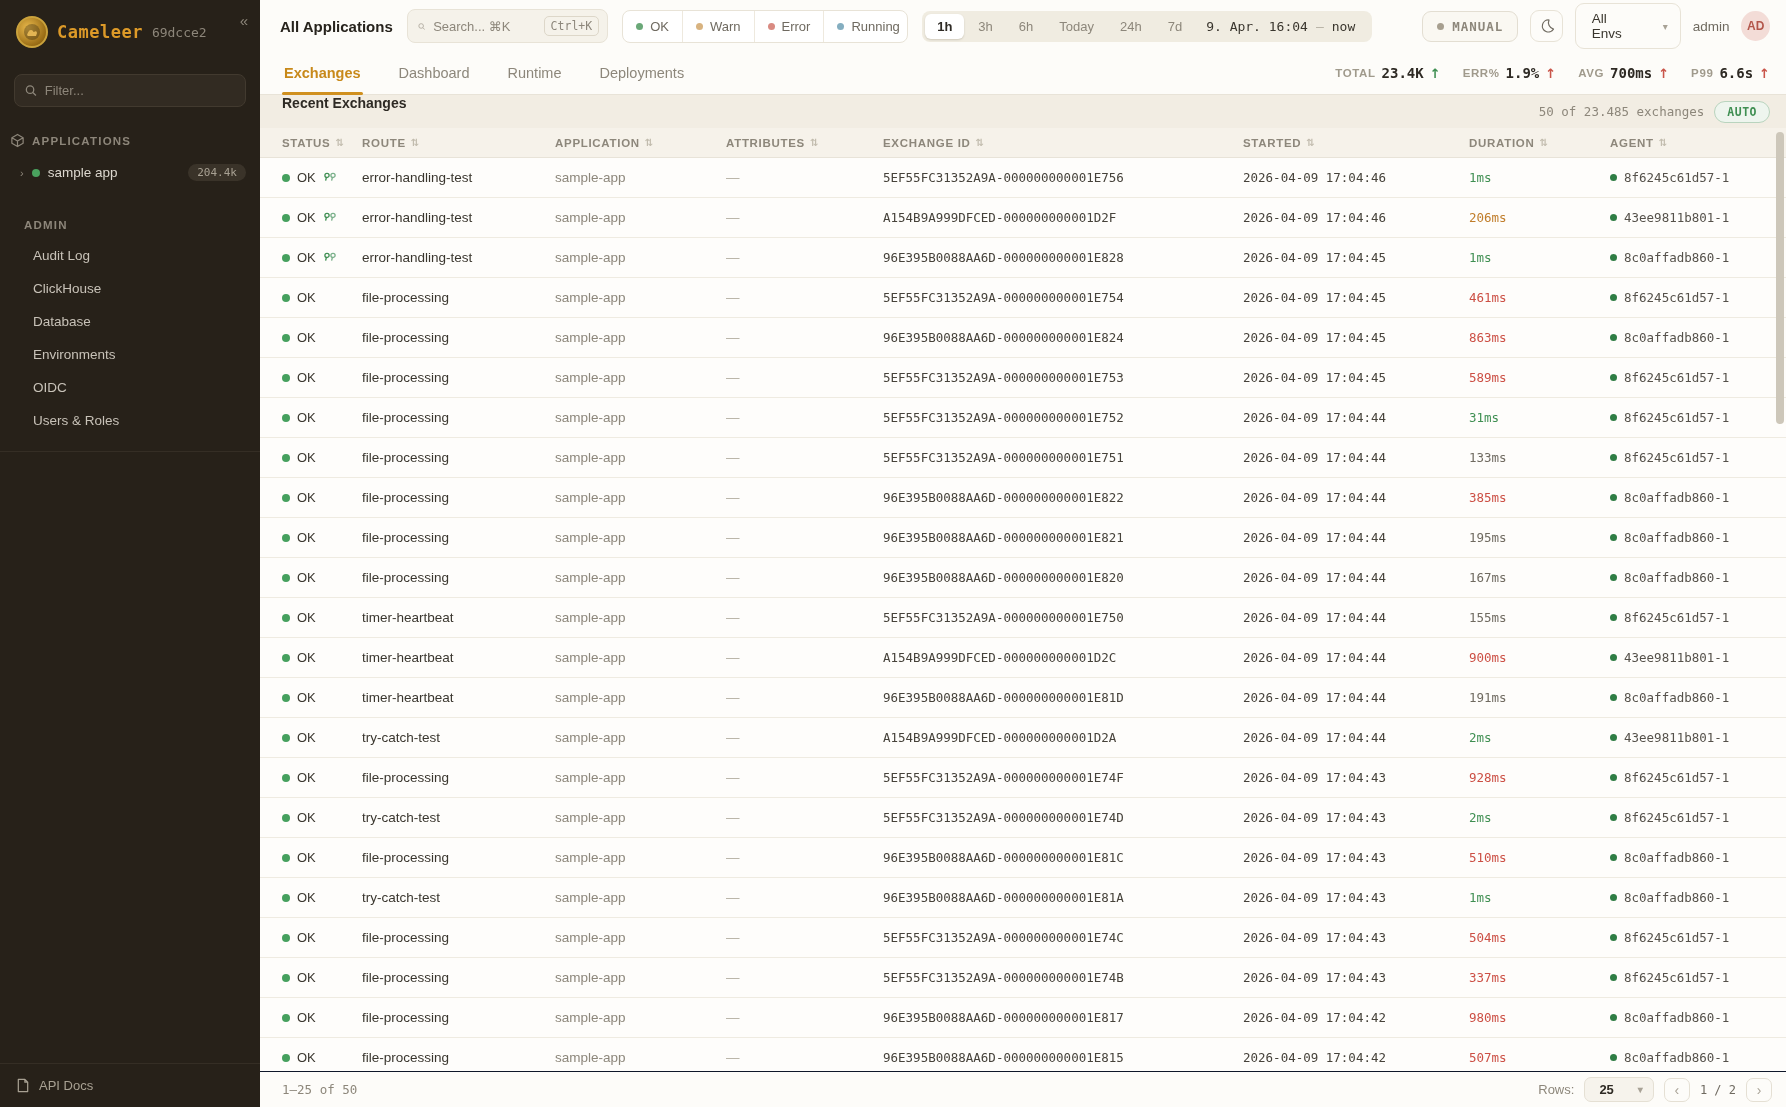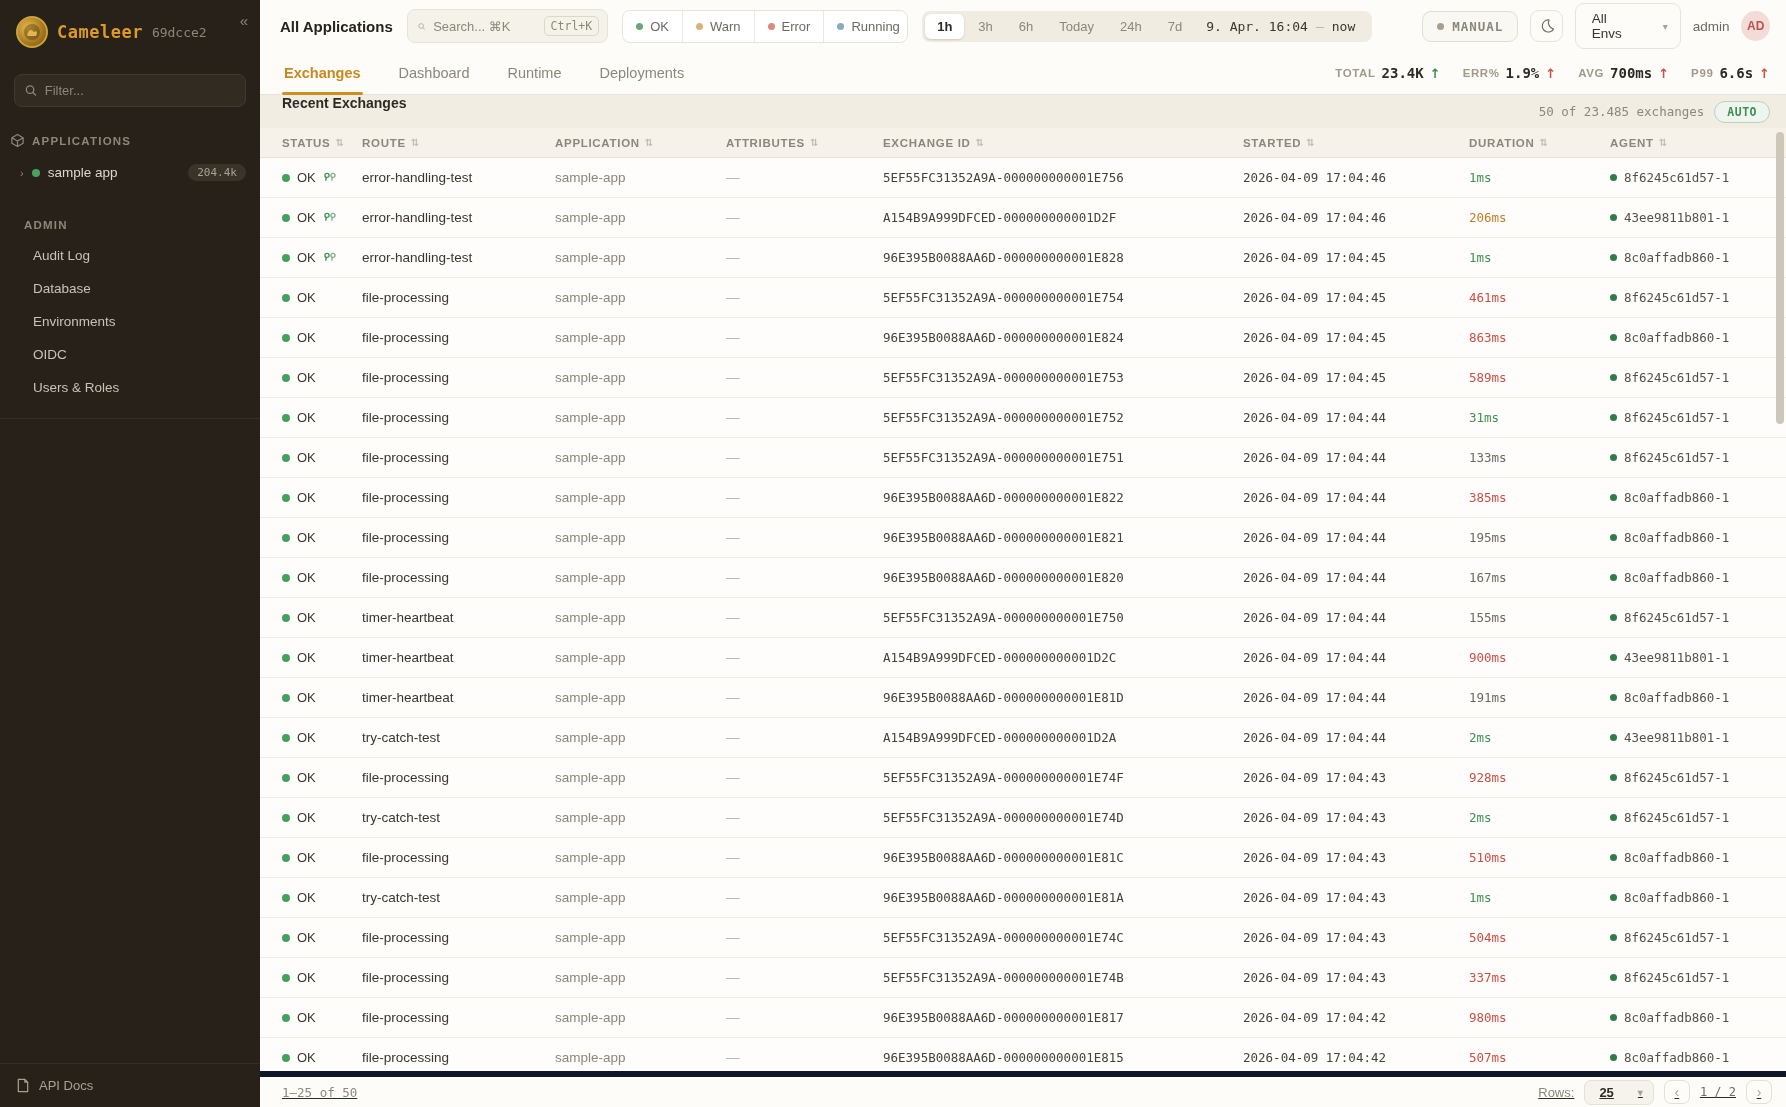--- a/index.html
+++ b/index.html
@@ -114,21 +114,21 @@
   .c-dur.dur-red { color:#cc4f44; }
   .c-dur.dur-neutral { color:#6f6a60; }
   .dot-agent { width:7px; height:7px; background:#2f7d44; }
   .c-agent { color:#55514a; }
 
   
   .vscroll { position:absolute; top:0; right:2px; width:8px; bottom:0; }
   .vscroll .thumb { position:absolute; top:4px; right:0; width:8px; height:31%; background:#cdc7ba; border-radius:4px; }
 
   
-  .pagefoot { height:36px; border-top:6px solid #0f172a; display:flex; align-items:center; padding:0 14px 0 22px; background:#fdfcf9;text-decoration:underline; }
+  .pagefoot { height:36px; border-top:1px solid #0f172a; display:flex; align-items:center; padding:0 14px 0 22px; background:#fdfcf9; }
   .range-text { font-family:"DejaVu Sans Mono", monospace; font-size:12.5px; color:#8d877b; }
   .foot-right { margin-left:auto; display:flex; align-items:center; gap:10px; }
   .rows-label { color:#8d877b; font-size:13px; }
   .rows-select { display:flex; align-items:center; gap:24px; border:1px solid #e5e0d4; background:#f6f3ec; border-radius:7px;
                  padding:4px 10px 4px 14px; font-size:13px; color:#2e2a24; font-weight:600; cursor:pointer; }
   .page-btn { width:26px; height:24px; border:1px solid #e5e0d4; border-radius:7px; background:#fdfcf9; color:#a8a296;
               display:flex; align-items:center; justify-content:center; font-size:14px; cursor:pointer; }
   .page-text { font-family:"DejaVu Sans Mono", monospace; font-size:12px; color:#6f6a60; }
 </style>
 </head>
@@ -170,20 +170,21 @@
       <span>sample app</span>
       <span class="count-badge">204.4k</span>
     </div>
 
     <div class="side-section admin">
       <span>ADMIN</span>
     </div>
 
     <nav>
         <div class="nav-item">Audit Log</div>
+        <div class="nav-item">ClickHouse</div>
         <div class="nav-item">Database</div>
         <div class="nav-item">Environments</div>
         <div class="nav-item">OIDC</div>
         <div class="nav-item">Users &amp; Roles</div>
       </nav>
     <div class="side-divider"></div>
 
     <div class="sidebar-footer">
       <svg width="14" height="15" viewBox="0 0 14 16">
         <path d="M2 1.5 h7 l3 3 v10 h-10 Z M9 1.5 v3 h3" fill="none" stroke="#a8a193" stroke-width="1.3" stroke-linejoin="round"></path>

